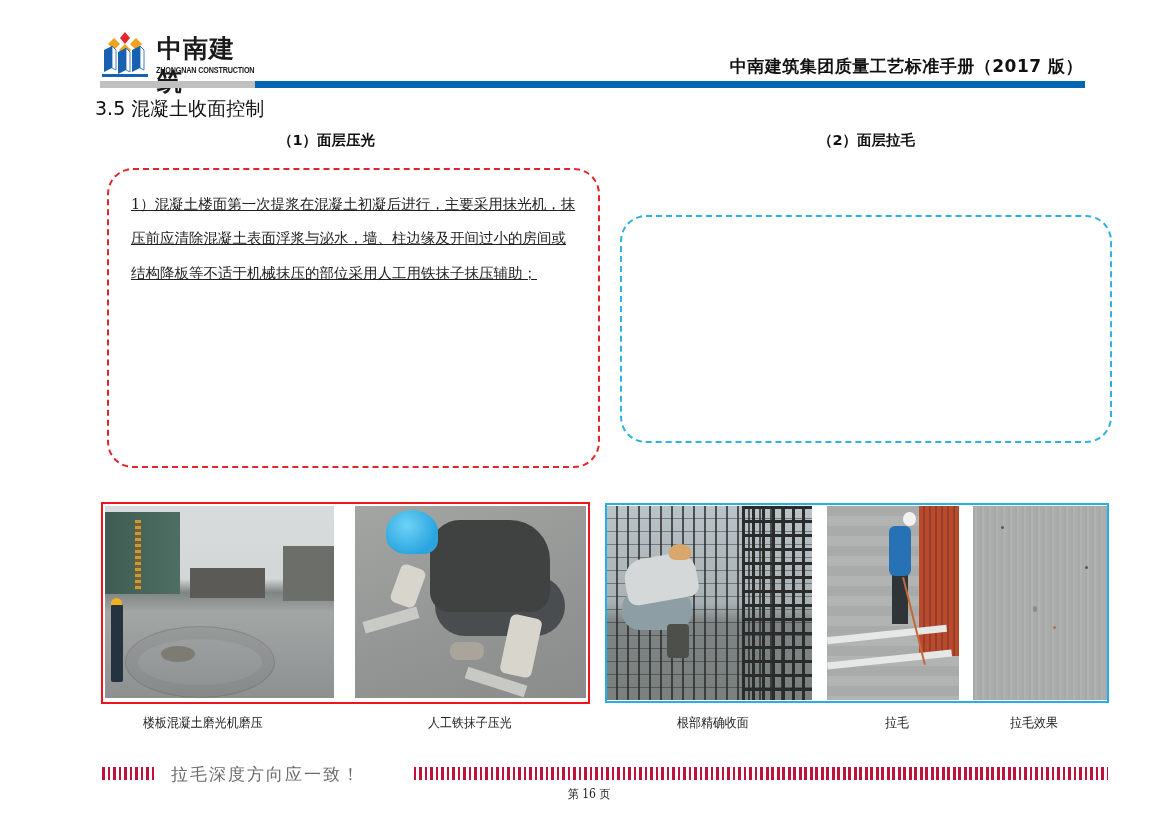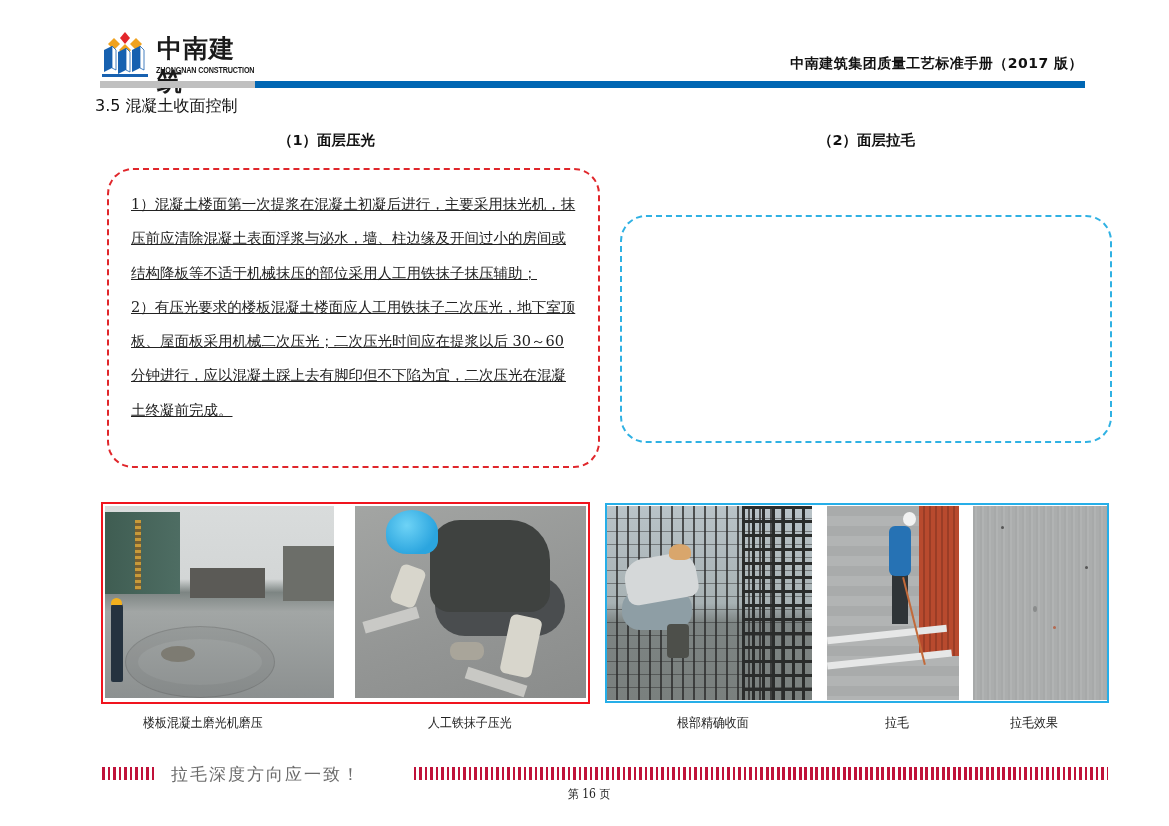--- a/index.html
+++ b/index.html
@@ -5,25 +5,25 @@
     * { box-sizing: border-box; margin: 0; padding: 0; }
     html, body { width: 1169px; height: 826px; background: #ffffff; overflow: hidden; }
     body { position: relative; font-family: "DejaVu Serif", "Liberation Serif", serif; color: #222; }
 
     
     .logo { position: absolute; left: 100px; top: 30px; width: 160px; height: 48px; }
     .logo-mark { position: absolute; left: 0; top: 0; width: 50px; height: 48px; }
     .logo-cn { position: absolute; left: 57px; top: 2px; font-family: "DejaVu Sans", sans-serif; font-weight: bold; font-size: 25px; color: #1a1a1a; letter-spacing: 1px; }
     .logo-en { position: absolute; left: 56px; top: 35px; font-family: "Liberation Sans", sans-serif; font-size: 8.5px; font-weight: bold; color: #1a1a1a; letter-spacing: -0.2px; transform: scaleX(0.85); transform-origin: left top; white-space: nowrap; }
 
-    .header-title { position: absolute; right: 86px; top: 55px; font-family: "DejaVu Sans", sans-serif; font-weight: bold; font-size: 14px; color: #111; letter-spacing: 0.5px; white-space: nowrap; }
+    .header-title { position: absolute; right: 86px; top: 55px; font-family: "DejaVu Sans", sans-serif; font-weight: bold; font-size: 17px; color: #111; letter-spacing: 0.5px; white-space: nowrap; }
     .header-bar-gray { position: absolute; left: 100px; top: 81px; width: 155px; height: 7px; background: #c0c0c0; }
     .header-bar-blue { position: absolute; left: 255px; top: 81px; width: 830px; height: 7px; background: #0066b3; }
 
-    .section-title { position: absolute; left: 95px; top: 96px; font-family: "DejaVu Sans", sans-serif; font-size: 16px; color: #111; white-space: nowrap; }
+    .section-title { position: absolute; left: 95px; top: 96px; font-family: "DejaVu Sans", sans-serif; font-size: 19px; color: #111; white-space: nowrap; }
 
     .sub-title { position: absolute; top: 131px; font-family: "DejaVu Sans", sans-serif; font-weight: bold; font-size: 14.5px; color: #111; white-space: nowrap; }
     .sub-title.left { left: 278px; text-align: right; }
     .sub-title.right { left: 818px; }
 
     
     .text-box { position: absolute; border-radius: 26px; padding: 14px 20px 10px 22px; font-size: 14.5px; line-height: 34.3px; color: #222; }
     .text-box.red { left: 107px; top: 168px; width: 493px; height: 300px; border: 2px dashed #e0262b; padding-top: 17px; text-decoration: underline; }
     .text-box.blue { left: 620px; top: 215px; width: 492px; height: 228px; border: 2px dashed #2fb1e3; padding-top: 14px; line-height: 35px; }
     .text-box p { white-space: normal; word-break: break-all; }
@@ -114,21 +114,20 @@
 <div class="header-bar-gray"></div>
 <div class="header-bar-blue"></div>
 
 <div class="section-title">3.5 混凝土收面控制</div>
 
 <div class="sub-title left">（1）面层压光</div>
 <div class="sub-title right">（2）面层拉毛</div>
 
 <div class="text-box red">
   <p>1）混凝土楼面第一次提浆在混凝土初凝后进行，主要采用抹光机，抹压前应清除混凝土表面浮浆与泌水，墙、柱边缘及开间过小的房间或结构降板等不适于机械抹压的部位采用人工用铁抹子抹压辅助；</p>
-  <p>2）有压光要求的楼板混凝土楼面应人工用铁抹子二次压光，地下室顶板、屋面板采用机械二次压光；二次压光时间应在提浆以后 30～60 分钟进行，应以混凝土踩上去有脚印但不下陷为宜，二次压光在混凝土终凝前完成。</p>
 </div>
 
 <div class="text-box blue">
 </div>
 
 <div class="photo-frame red">
   <div class="photo p1">
     <div class="bldg1"></div>
       <div class="crane"></div>
       <div class="bldg3"></div>

